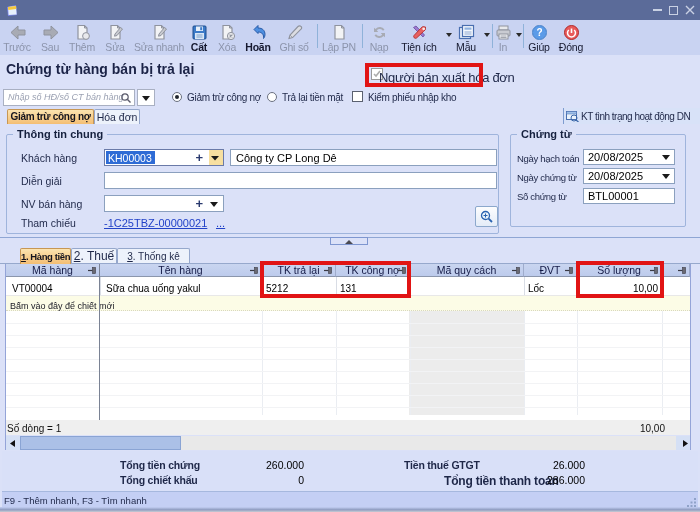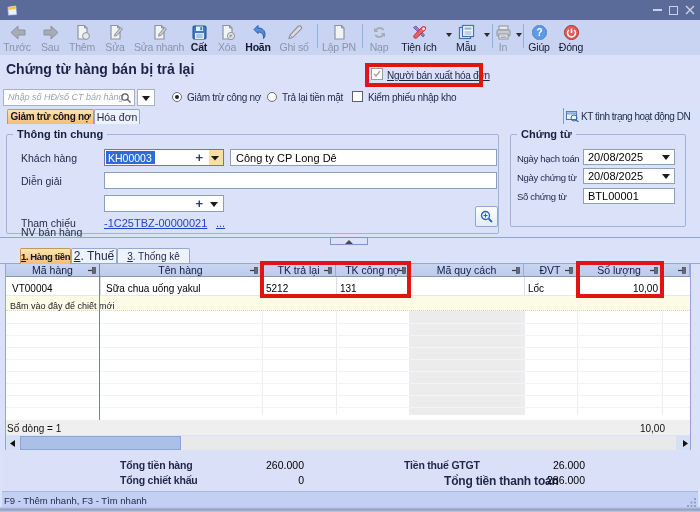--- a/index.html
+++ b/index.html
@@ -139,21 +139,21 @@
 <div class="sep" style="left:523px;top:24px;height:24px;"></div>
 
 <div class="abs" style="left:0;top:55px;width:700px;height:53px;background:#DBE1F8;"></div>
 <div class="abs" style="left:6px;top:61px;font-size:14px;font-weight:bold;color:#1B2347;">Chứng từ hàng bán bị trả lại</div>
 <div class="redbox" style="left:365px;top:63px;width:118px;height:24px;"></div>
 <div class="abs" style="left:371px;top:68px;width:12px;height:12px;background:#fff;border:1px solid #9A9A9A;box-sizing:border-box;">
  <svg width="10" height="10" viewBox="0 0 10 10" style="position:absolute;left:0px;top:0px">
         <path d="M2 5 L4 7 L8 2" stroke="#ADADAD" stroke-width="1.6" fill="none"></path>
       </svg>
 </div>
-<div class="lbl" style="left:387px;top:70px;font-size:10px;letter-spacing:-0.3px;text-decoration:underline;">Người bán xuất hóa đơn</div>
+<div class="lbl" style="left:379px;top:70px;font-size:13px;letter-spacing:-0.3px;">Người bán xuất hóa đơn</div>
 
 <div class="inp" style="left:3px;top:89px;width:132px;height:17px;border-color:#A9B0C2;">
   <div style="position:absolute;left:4px;top:2px;font-size:9px;font-style:italic;color:#9BA1B2;">Nhập số HĐ/số CT bán hàng</div>
   <svg style="position:absolute;right:2px;top:2px" width="12" height="12" viewBox="0 0 12 12">
         <circle cx="5" cy="5" r="3.2" fill="none" stroke="#5A5A6A" stroke-width="1.2"></circle>
         <path d="M7.5 7.5 L10.5 10.5" stroke="#5A5A6A" stroke-width="1.4"></path>
       </svg>
 </div>
 <div class="inp" style="left:137px;top:89px;width:18px;height:17px;border-color:#A9B0C2;">
   <svg style="position:absolute;left:4px;top:6px" width="9" height="6" viewBox="0 0 9 6">
@@ -189,21 +189,21 @@
   <div style="position:absolute;right:0;top:0;width:14px;height:15px;background:#F7DFA0;"></div>
   <svg style="position:absolute;right:3px;top:6px" width="9" height="5" viewBox="0 0 9 5">
         <polygon points="0,0 8,0 4,4.5" fill="#1a1a1a"></polygon>
       </svg>
 </div>
 <div class="inp" style="left:230px;top:149px;width:267px;height:17px;">
       <div style="position:absolute;left:5px;top:2px;">Công ty CP Long Dê</div>
     </div>
 <div class="lbl" style="left:21px;top:175px;font-size:10.5px;">Diễn giải</div>
 <div class="inp" style="left:104px;top:172px;width:393px;height:17px;"></div>
-<div class="lbl" style="left:21px;top:198px;font-size:10.5px;margin-top:28px;">NV bán hàng</div>
+<div class="lbl" style="left:21px;top:198px;font-size:10.5px;">NV bán hàng</div>
 <div class="inp" style="left:104px;top:195px;width:120px;height:17px;">
   <div style="position:absolute;right:20px;top:0px;font-size:13px;font-weight:bold;color:#2A3A6E;">+</div>
   <svg style="position:absolute;right:4px;top:6px" width="9" height="6" viewBox="0 0 9 6">
         <polygon points="0,0 8,0 4,5" fill="#1a1a1a"></polygon>
       </svg>
 </div>
 <div class="lbl" style="left:21px;top:217px;font-size:10.5px;">Tham chiếu</div>
 <div class="abs" style="left:104px;top:217px;font-size:11px;color:#2242C8;text-decoration:underline;">-1C25TBZ-00000021</div>
 <div class="abs" style="left:216px;top:217px;font-size:11px;color:#2242C8;text-decoration:underline;">...</div>
 <div class="abs" style="left:475px;top:206px;width:23px;height:21px;background:linear-gradient(#FDFDFE,#E4ECF8);border:1px solid #8CA8CC;border-radius:2px;box-sizing:border-box;">
@@ -326,21 +326,21 @@
     </svg>
 <div class="abs" style="left:20px;top:436px;width:161px;height:14px;background:#ABC0E7;border:1px solid #8AA4D4;box-sizing:border-box;"></div>
 <div class="abs" style="left:676px;top:436px;width:14px;height:14px;background:#D5E0F5;"></div>
 <svg class="abs" style="left:682px;top:440px" width="6" height="7" viewBox="0 0 6 7">
       <polygon points="1,0 1,7 6,3.5" fill="#111"></polygon>
     </svg>
 <div class="redbox" style="left:260px;top:261px;width:151px;height:37px;"></div>
 <div class="redbox" style="left:576px;top:261px;width:88px;height:37px;"></div>
 
 <div class="abs" style="left:2px;top:451px;width:696px;height:40px;background:#D9E0F8;"></div>
-<div class="lbl" style="left:120px;top:459px;font-weight:bold;font-size:10.5px;letter-spacing:-0.2px;">Tổng tiền hàng</div>
+<div class="lbl" style="left:120px;top:459px;font-weight:bold;font-size:10.5px;letter-spacing:-0.2px;">Tổng tiền chứng</div>
 <div class="lbl" style="left:204px;top:459px;width:100px;text-align:right;color:#000;font-size:10.5px;">260.000</div>
 <div class="lbl" style="left:404px;top:459px;font-weight:bold;font-size:10.5px;letter-spacing:-0.2px;">Tiền thuế GTGT</div>
 <div class="lbl" style="left:485px;top:459px;width:100px;text-align:right;color:#000;font-size:10.5px;">26.000</div>
 <div class="lbl" style="left:120px;top:474px;font-weight:bold;font-size:10.5px;letter-spacing:-0.2px;">Tổng chiết khấu</div>
 <div class="lbl" style="left:204px;top:474px;width:100px;text-align:right;color:#000;font-size:10.5px;">0</div>
 <div class="lbl" style="left:404px;top:474px;font-weight:bold;font-size:12px;letter-spacing:-0.2px;margin-left:40px;">Tổng tiền thanh toán</div>
 <div class="lbl" style="left:485px;top:474px;width:100px;text-align:right;color:#000;font-size:10.5px;">286.000</div>
 
 <div class="abs" style="left:2px;top:491px;width:696px;height:17px;background:#C4CFF4;border-top:1px solid #A6B8DE;box-sizing:border-box;"></div>
 <div class="lbl" style="left:4px;top:495px;font-size:9.5px;">F9 - Thêm nhanh, F3 - Tìm nhanh</div>

